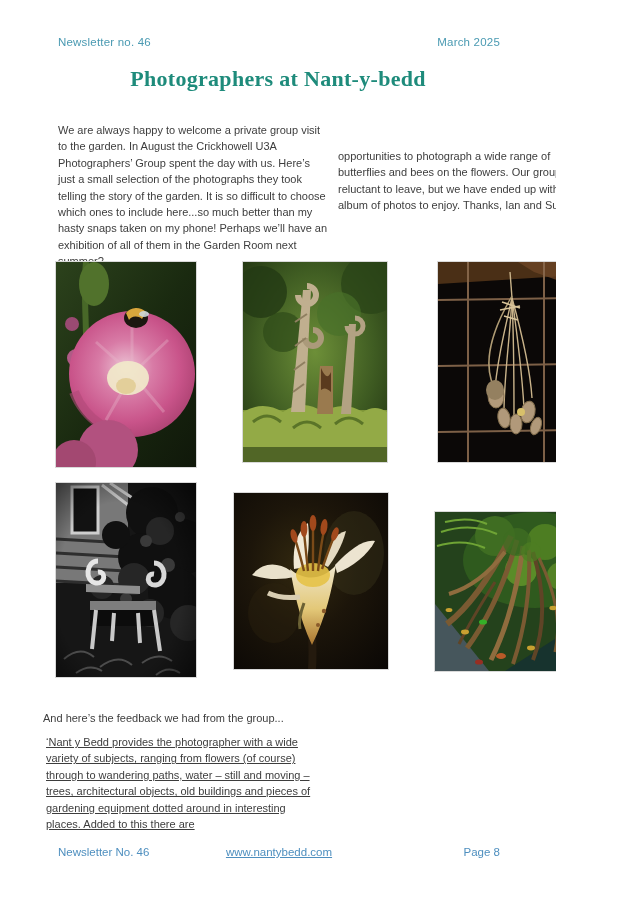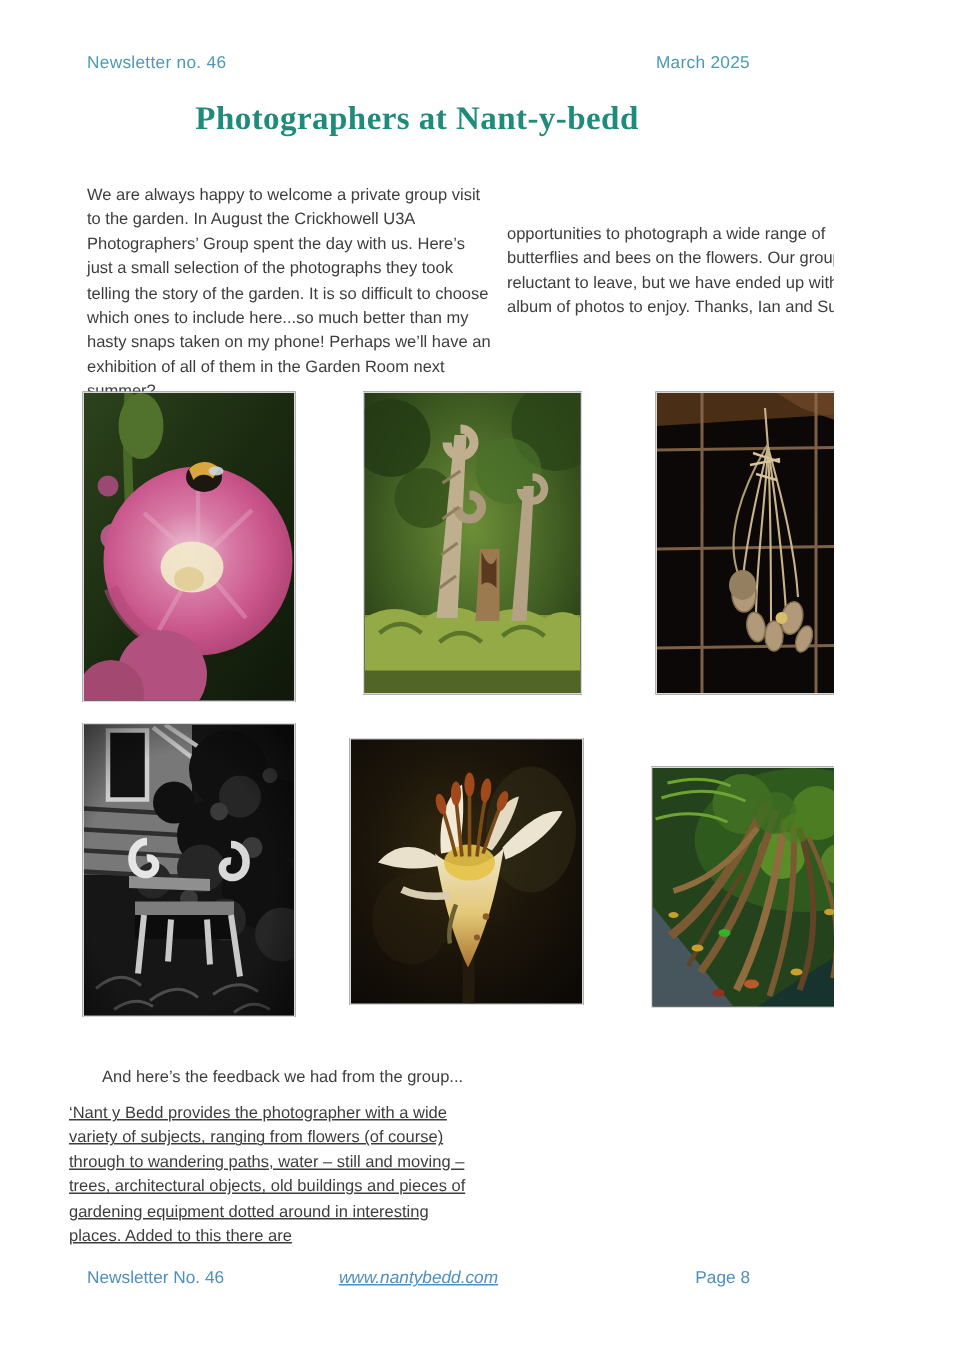--- a/index.html
+++ b/index.html
@@ -21,30 +21,30 @@
   .intro-left{position:absolute;top:111px;left:58px;width:272px;}
   .intro-right{position:absolute;top:137px;left:338px;width:260px;}
   .photo{position:absolute;margin:0;padding:0;border:1px solid #d9d9d9;box-sizing:border-box;overflow:hidden;background:#111;}
   .photo svg{display:block;}
   .p1{left:55px;top:261px;width:142px;height:207px;}
   .p2{left:242px;top:261px;width:146px;height:202px;}
   .p3{left:437px;top:261px;width:143px;height:202px;}
   .p4{left:55px;top:482px;width:142px;height:196px;}
   .p5{left:233px;top:492px;width:156px;height:178px;}
   .p6{left:434px;top:511px;width:145px;height:161px;}
-  .feedback-intro{position:absolute;top:699px;left:68px;width:400px;}
+  .feedback-intro{position:absolute;top:699px;left:43px;width:400px;}
   .feedback-left{position:absolute;top:723px;left:46px;width:274px;text-decoration:underline;}
   .feedback-right{position:absolute;top:723px;left:338px;width:255px;}
   .footer{
     position:absolute;top:846px;left:58px;right:56px;
     font-size:11.5px;color:#4e8fbf;
   }
   .footer-left{position:absolute;left:0;top:0;}
   .footer-center{position:absolute;left:0;right:0;top:0;text-align:center;}
-  .footer-center a{color:#4e8fbf;text-decoration:underline;cursor:pointer;font-style:italic;}
+  .footer-center a{color:#4e8fbf;text-decoration:underline;cursor:pointer;}
   .footer-right{position:absolute;right:0;top:0;margin-left:26px;}
 </style>
 </head>
 <body>
 
 <div class="page">
 
   <div class="header">
     <span>Newsletter no. 46</span>
     <span>March 2025</span>

